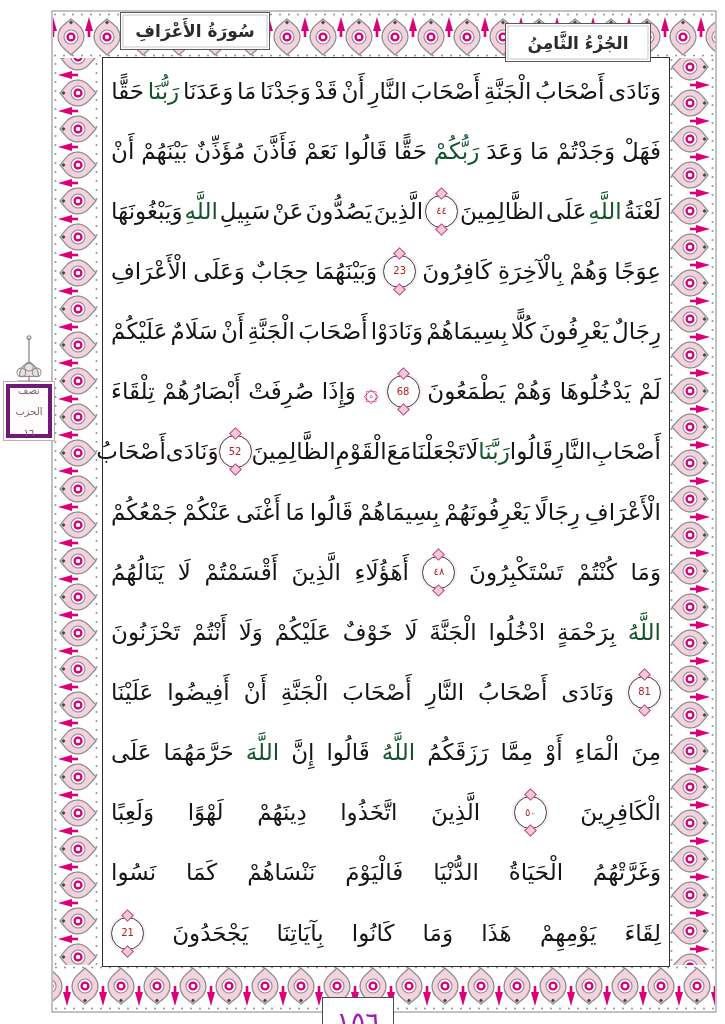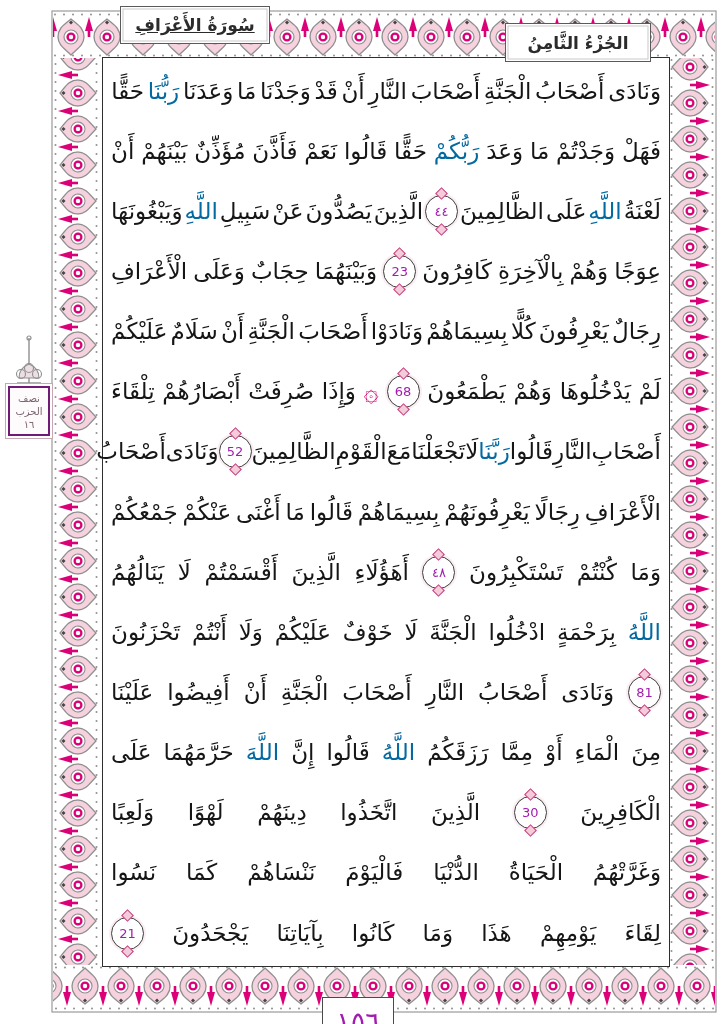--- a/index.html
+++ b/index.html
@@ -5,45 +5,45 @@
   html,body{margin:0;padding:0;background:#ffffff;}
   #page{position:relative;width:725px;height:1024px;background:#ffffff;overflow:hidden;
         font-family:"DejaVu Sans",sans-serif;}
   
   #border-svg{position:absolute;left:0;top:0;z-index:1;}
   
   .cartouche{position:absolute;z-index:3;background:#ffffff;border:1.6px solid #5a5a5a;
              box-shadow:inset 0 0 0 1.5px #ffffff, inset 0 0 0 2.5px #c9c9c9;
              display:flex;align-items:center;justify-content:center;
              font-size:17px;font-weight:bold;color:#2b2b2b;}
-  #surah-cartouche{left:120px;top:6px;width:148px;height:36px;text-decoration:underline;}
+  #surah-cartouche{left:120px;top:12px;width:148px;height:36px;}
   #juz-cartouche{left:505px;top:23px;width:144px;height:37px;}
   
   #text-frame{position:absolute;z-index:2;left:102px;top:57px;width:568px;height:910px;
               border:1.7px solid #2e2e2e;background:#ffffff;box-sizing:border-box;}
   #quran-lines{position:absolute;inset:3px 8px;display:flex;flex-direction:column;}
   .qline{flex:1;display:flex;direction:rtl;align-items:center;justify-content:space-between;
          font-size:23px;color:#161616;white-space:nowrap;line-height:1;}
   .w{display:inline-block;}
-  .red{color:#0369a1;}
+  .red{color:#14532d;}
   .aya{width:31px;height:31px;flex:0 0 auto;border:1.6px solid #3d3d3d;border-radius:50%;
        background:#fff;display:inline-flex;align-items:center;justify-content:center;
-       font-size:13px;color:#a21caf;position:relative;box-shadow:0 0 0 2px #fbeef3;}
+       font-size:10px;color:#b91c1c;position:relative;box-shadow:0 0 0 2px #fbeef3;}
   .aya::before,.aya::after{content:"";position:absolute;left:50%;width:7px;height:7px;
        margin-left:-4.5px;background:#f5cbd9;border:1px solid #c2407f;transform:rotate(45deg);}
   .aya::before{top:-7px;}
   .aya::after{bottom:-7px;}
   .rub{flex:0 0 auto;font-size:26px;color:#cf0f74;line-height:1;}
   
   #hizb-marker{position:absolute;z-index:3;left:5px;top:334px;width:48px;height:104px;
                display:flex;flex-direction:column;align-items:center;}
-  #hizb-box{width:38px;height:46px;background:#fdfbfc;border:2px solid #701a75;
+  #hizb-box{width:38px;height:46px;background:#fdfbfc;border:4px solid #701a75;
             box-shadow:0 0 0 2px #ffffff, 0 0 0 3px #c5a8b4;
             display:flex;flex-direction:column;align-items:center;justify-content:center;
-            font-size:10px;line-height:1.3;color:#7c6370;text-align:center;}
+            font-size:10px;line-height:1.3;color:#7c6370;text-align:center;gap:8px;}
   
   #page-number-box{position:absolute;z-index:4;left:322px;top:966px;width:70px;height:46px;
                    background:#ffffff;border:1.6px solid #4a4a4a;
                    display:flex;align-items:center;justify-content:center;
                    font-size:27px;color:#a21caf;margin-top:31px;}
 </style>
 </head>
 <body>
 
 <div id="page">
@@ -260,21 +260,21 @@
           <span class="w">رَزَقَكُمُ</span>
           <span class="w red">اللَّهُ</span>
           <span class="w">قَالُوا</span>
           <span class="w">إِنَّ</span>
           <span class="w red">اللَّهَ</span>
           <span class="w">حَرَّمَهُمَا</span>
           <span class="w">عَلَى</span>
         </div>
         <div class="qline">
           <span class="w">الْكَافِرِينَ</span>
-          <span class="aya">30</span>
+          <span class="aya">٥٠</span>
           <span class="w">الَّذِينَ</span>
           <span class="w">اتَّخَذُوا</span>
           <span class="w">دِينَهُمْ</span>
           <span class="w">لَهْوًا</span>
           <span class="w">وَلَعِبًا</span>
         </div>
         <div class="qline">
           <span class="w">وَغَرَّتْهُمُ</span>
           <span class="w">الْحَيَاةُ</span>
           <span class="w">الدُّنْيَا</span>

